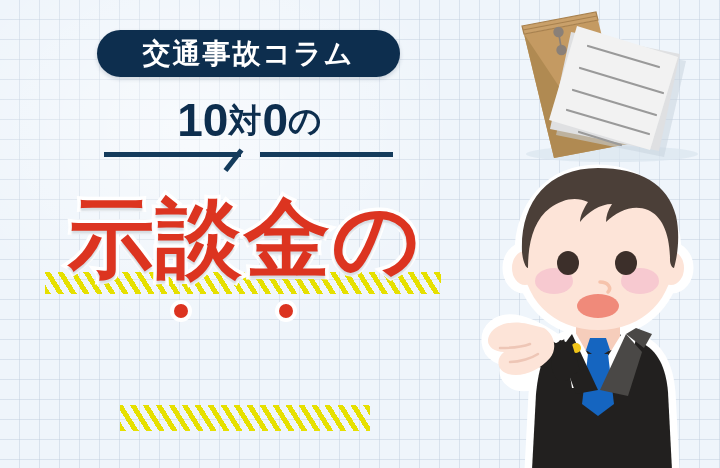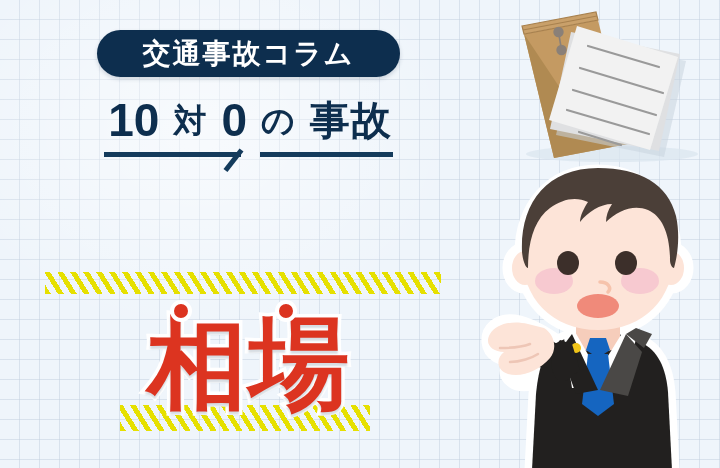--- a/index.html
+++ b/index.html
@@ -69,21 +69,20 @@
     height: 56px;
     display: flex;
     align-items: center;
     justify-content: center;
     color: #0d2e4e;
     font-size: 40px;
     font-weight: bold;
     line-height: 1;
     white-space: nowrap;
     letter-spacing: 1px;
-    gap: 14px;
   }
   .subhead .num { font-size: 46px; letter-spacing: 0px; }
   .subhead .sm  { font-size: 33px; }
 
   
   .underline-wrap {
     position: absolute;
     left: 100px;
     top: 150px;
     width: 300px;
@@ -197,41 +196,40 @@
 
   <div class="badge">
     <span class="badge-label">交通事故コラム</span>
   </div>
 
   <div class="subhead">
     <span class="num">10</span>
     <span class="sm">対</span>
     <span class="num">0</span>
     <span class="sm">の</span>
-    <span>事故</span>
   </div>
 
   <div class="underline-wrap">
     <div class="ul-seg ul-left"></div>
     <div class="ul-slash"></div>
     <div class="ul-seg ul-right"></div>
   </div>
 
   <div class="headline-block">
 
     <div class="stripe stripe-1"></div>
     <div class="stripe stripe-2"></div>
 
+    <div class="hl-row hl-row-1">
+      <span class="hl-text hl-1">示談金の</span>
+    </div>
 
     <div class="emph-dot dot-1"></div>
     <div class="emph-dot dot-2"></div>
 
-    <div class="hl-row hl-row-2">
-      <span class="hl-text hl-2">相場</span>
-    </div>
   </div>
 
   <div class="illus-envelope">
     <svg viewBox="0 0 225 158" width="225" height="158">
 
       <ellipse cx="120" cy="150" rx="86" ry="8" fill="#dbe5ef" opacity="0.75"></ellipse>
 
       <g>
         <path d="M32 30 L106 16 L136 140 L62 154 Z" fill="#c49a62"></path>
 

